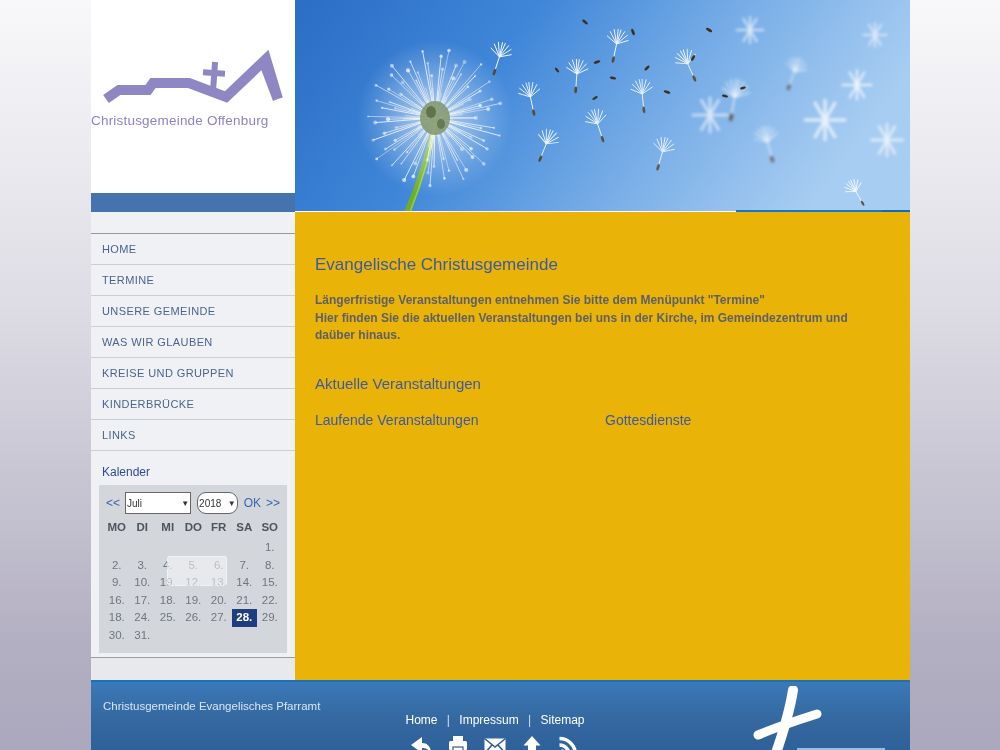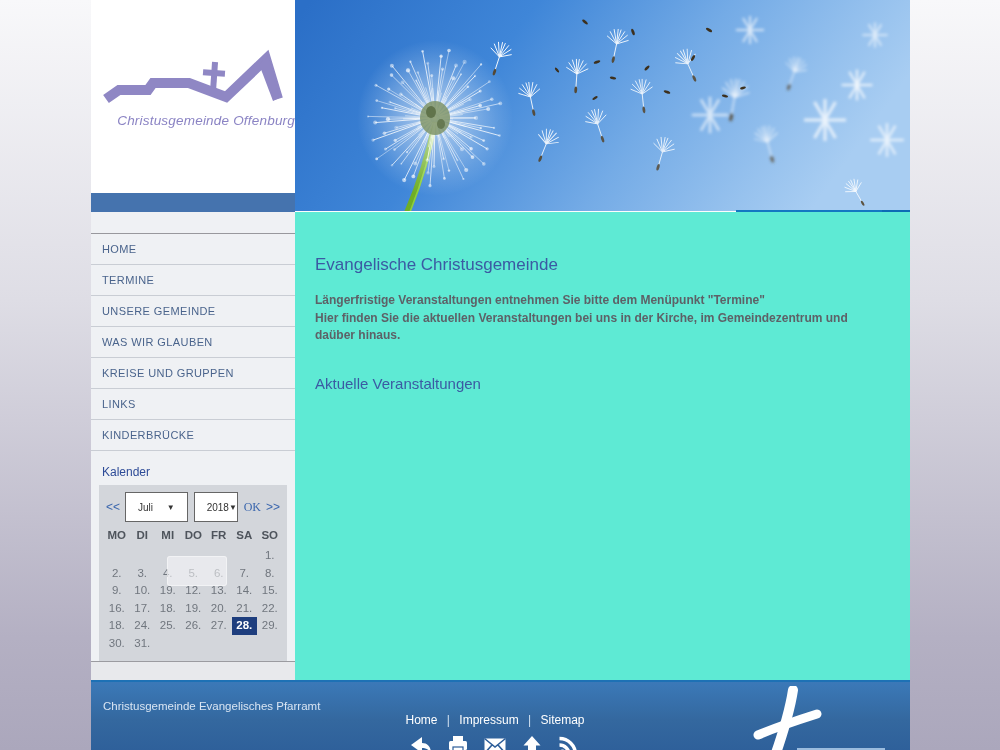--- a/index.html
+++ b/index.html
@@ -5,22 +5,22 @@
   html,body{margin:0;padding:0;width:1000px;height:750px;overflow:hidden;}
   body{font-family:"Liberation Sans",sans-serif;
        background:linear-gradient(180deg,#f8f8fa 0%,#dedde5 40%,#b4b0c3 85%,#aba7bc 100%);}
   *{box-sizing:border-box;}
 
   .wrapper{position:absolute;left:91px;top:0;width:819px;height:680px;}
 
   
   .logo-box{position:absolute;left:0;top:0;width:204px;height:193px;background:#ffffff;cursor:pointer;}
   .logo-svg{position:absolute;left:0;top:0;}
-  .logo-text{position:absolute;left:0;top:113px;width:204px;text-align:right;
-             font-size:13.5px;color:#8b84c4;letter-spacing:.2px;font-style:italic;}
+  .logo-text{position:absolute;left:0;top:113px;width:204px;text-align:left;
+             font-size:13.5px;color:#8b84c4;letter-spacing:.2px;}
   .logo-bar{position:absolute;left:0;top:193px;width:204px;height:19px;background:#4573ae;}
   .photo{position:absolute;left:204px;top:0;width:615px;height:212px;}
   .white-strip{position:absolute;left:204px;top:211px;width:615px;height:32px;background:#fdfdfd;}
 
   .search-bar{position:absolute;top:210px;right:0;width:174px;height:33px;background:#1478c2;
               display:flex;align-items:center;padding-left:6px;}
   .search-input{width:137px;height:18px;border:none;font-size:10px;color:#555;
                 padding:0 5px;font-family:"Liberation Sans",sans-serif;background:#fff;}
   .search-btn{margin-left:auto;width:28px;height:33px;background:#0d6cb5;border:none;cursor:pointer;
               display:flex;align-items:center;justify-content:center;padding:0;}
@@ -28,35 +28,35 @@
   
   .main-row{position:absolute;left:0;top:212px;width:819px;height:468px;display:flex;}
   .sidebar{width:204px;background:#eff1f4;display:flex;flex-direction:column;}
   .nav{margin-top:21px;border-top:1px solid #98989d;}
   .nav-item{height:31px;line-height:31px;padding-left:11px;font-size:11px;letter-spacing:.4px;
             color:#4a648c;border-bottom:1px solid #c9cdd4;cursor:pointer;}
   .kal-title{margin:14px 12px 6px 11px;font-size:12px;font-weight:normal;color:#2d4b97;}
   .kal-box{margin:0 8px;background:#d3d6db;padding:5px 5px 9px 5px;position:relative;}
   .kal-controls{display:flex;align-items:center;font-size:12px;color:#3a66ad;padding:2px 0 3px 0;}
   .kal-nav{cursor:pointer;padding:0 2px;}
-  .fake-select{background:#fff;border:1px solid #666;height:30px;display:flex;align-items:center;
-               font-size:10px;color:#333;padding:0 12px;margin:0 3px;cursor:pointer;}
+  .fake-select{background:#fff;border:1px solid #666;height:22px;display:flex;align-items:center;
+               font-size:10px;color:#333;padding:0 1px;margin:0 3px;cursor:pointer;}
   .fake-select .caret{margin-left:auto;font-size:8px;color:#333;}
   .sel-month{width:72px;}
-  .sel-year{width:44px;}
-  .ok{cursor:pointer;padding:0 3px;font-family:Liberation Serif, serif;}
+  .sel-year{width:44px;border-radius:9px;}
+  .ok{cursor:pointer;padding:0 3px;}
   .kal-grid{margin-top:4px;display:grid;grid-template-columns:repeat(7,25.5px);}
   .kal-wd{font-size:11.5px;font-weight:bold;color:#4e545c;height:18px;text-align:center;}
   .kal-day{font-size:11.5px;color:#70767e;height:17.5px;line-height:17px;text-align:center;cursor:pointer;}
   .kal-day.selected{background:#1e3e7e;color:#fff;font-weight:bold;}
   .kal-ghost{position:absolute;left:68px;top:71px;width:60px;height:30px;border-radius:3px;
              background:rgba(249,250,252,.55);box-shadow:inset 0 0 0 1px rgba(255,255,255,.45);}
   .side-bottom{margin-top:auto;height:23px;background:#e8e9ec;border-top:1px solid #9b9ba0;}
 
-  .content{width:615px;background:#5eead4;padding:43px 20px 0 20px;}
+  .content{width:615px;background:#eab308;padding:43px 20px 0 20px;}
   .content h1{margin:0;font-size:17px;font-weight:normal;color:#3b5aa3;}
   .intro{margin-top:17px;font-size:12px;font-weight:bold;color:#5d6167;line-height:17.5px;}
   .section-head{margin-top:30px;font-size:15px;color:#3b5aa3;}
   .links-row{margin-top:20px;display:flex;font-size:14px;color:#3b5aa3;}
   .links-row .lcol{width:290px;cursor:pointer;}
   .links-row .rcol{cursor:pointer;}
 
   
   .footer{position:absolute;left:91px;top:680px;width:819px;height:78px;
           background:linear-gradient(180deg,#3b79b8 0%,#34689f 50%,#2d5e99 100%);
@@ -371,22 +371,22 @@
   </div>
 
   <div class="main-row">
     <div class="sidebar">
       <div class="nav" id="sidebar-nav">
           <div class="nav-item">HOME</div>
           <div class="nav-item">TERMINE</div>
           <div class="nav-item">UNSERE GEMEINDE</div>
           <div class="nav-item">WAS WIR GLAUBEN</div>
           <div class="nav-item">KREISE UND GRUPPEN</div>
+          <div class="nav-item">KINDERBRÜCKE</div>
           <div class="nav-item">LINKS</div>
-          <div class="nav-item">KINDERBRÜCKE</div>
         </div>
       <div class="kal-title">Kalender</div>
       <div class="kal-box">
         <div class="kal-controls">
           <span class="kal-nav">&lt;&lt;</span>
           <div class="fake-select sel-month">
             <span>Juli</span>
             <span class="caret">▼</span>
           </div>
           <div class="fake-select sel-year">
@@ -452,20 +452,24 @@
       <div class="side-bottom"></div>
     </div>
 
     <div class="content">
       <h1>Evangelische Christusgemeinde</h1>
       <div class="intro">
         <div>Längerfristige Veranstaltungen entnehmen Sie bitte dem Menüpunkt "Termine"</div>
         <div>Hier finden Sie die aktuellen Veranstaltungen bei uns in der Kirche, im Gemeindezentrum und daüber hinaus.</div>
       </div>
       <div class="section-head">Aktuelle Veranstaltungen</div>
+      <div class="links-row">
+        <div class="lcol">Laufende Veranstaltungen</div>
+        <div class="rcol">Gottesdienste</div>
+      </div>
     </div>
   </div>
 </div>
 
 <div class="footer">
   <div class="f-left">Christusgemeinde Evangelisches Pfarramt</div>
   <div class="f-center">
     <div class="f-nav">
       <span class="link">Home</span>
       <span class="sep">|</span>

